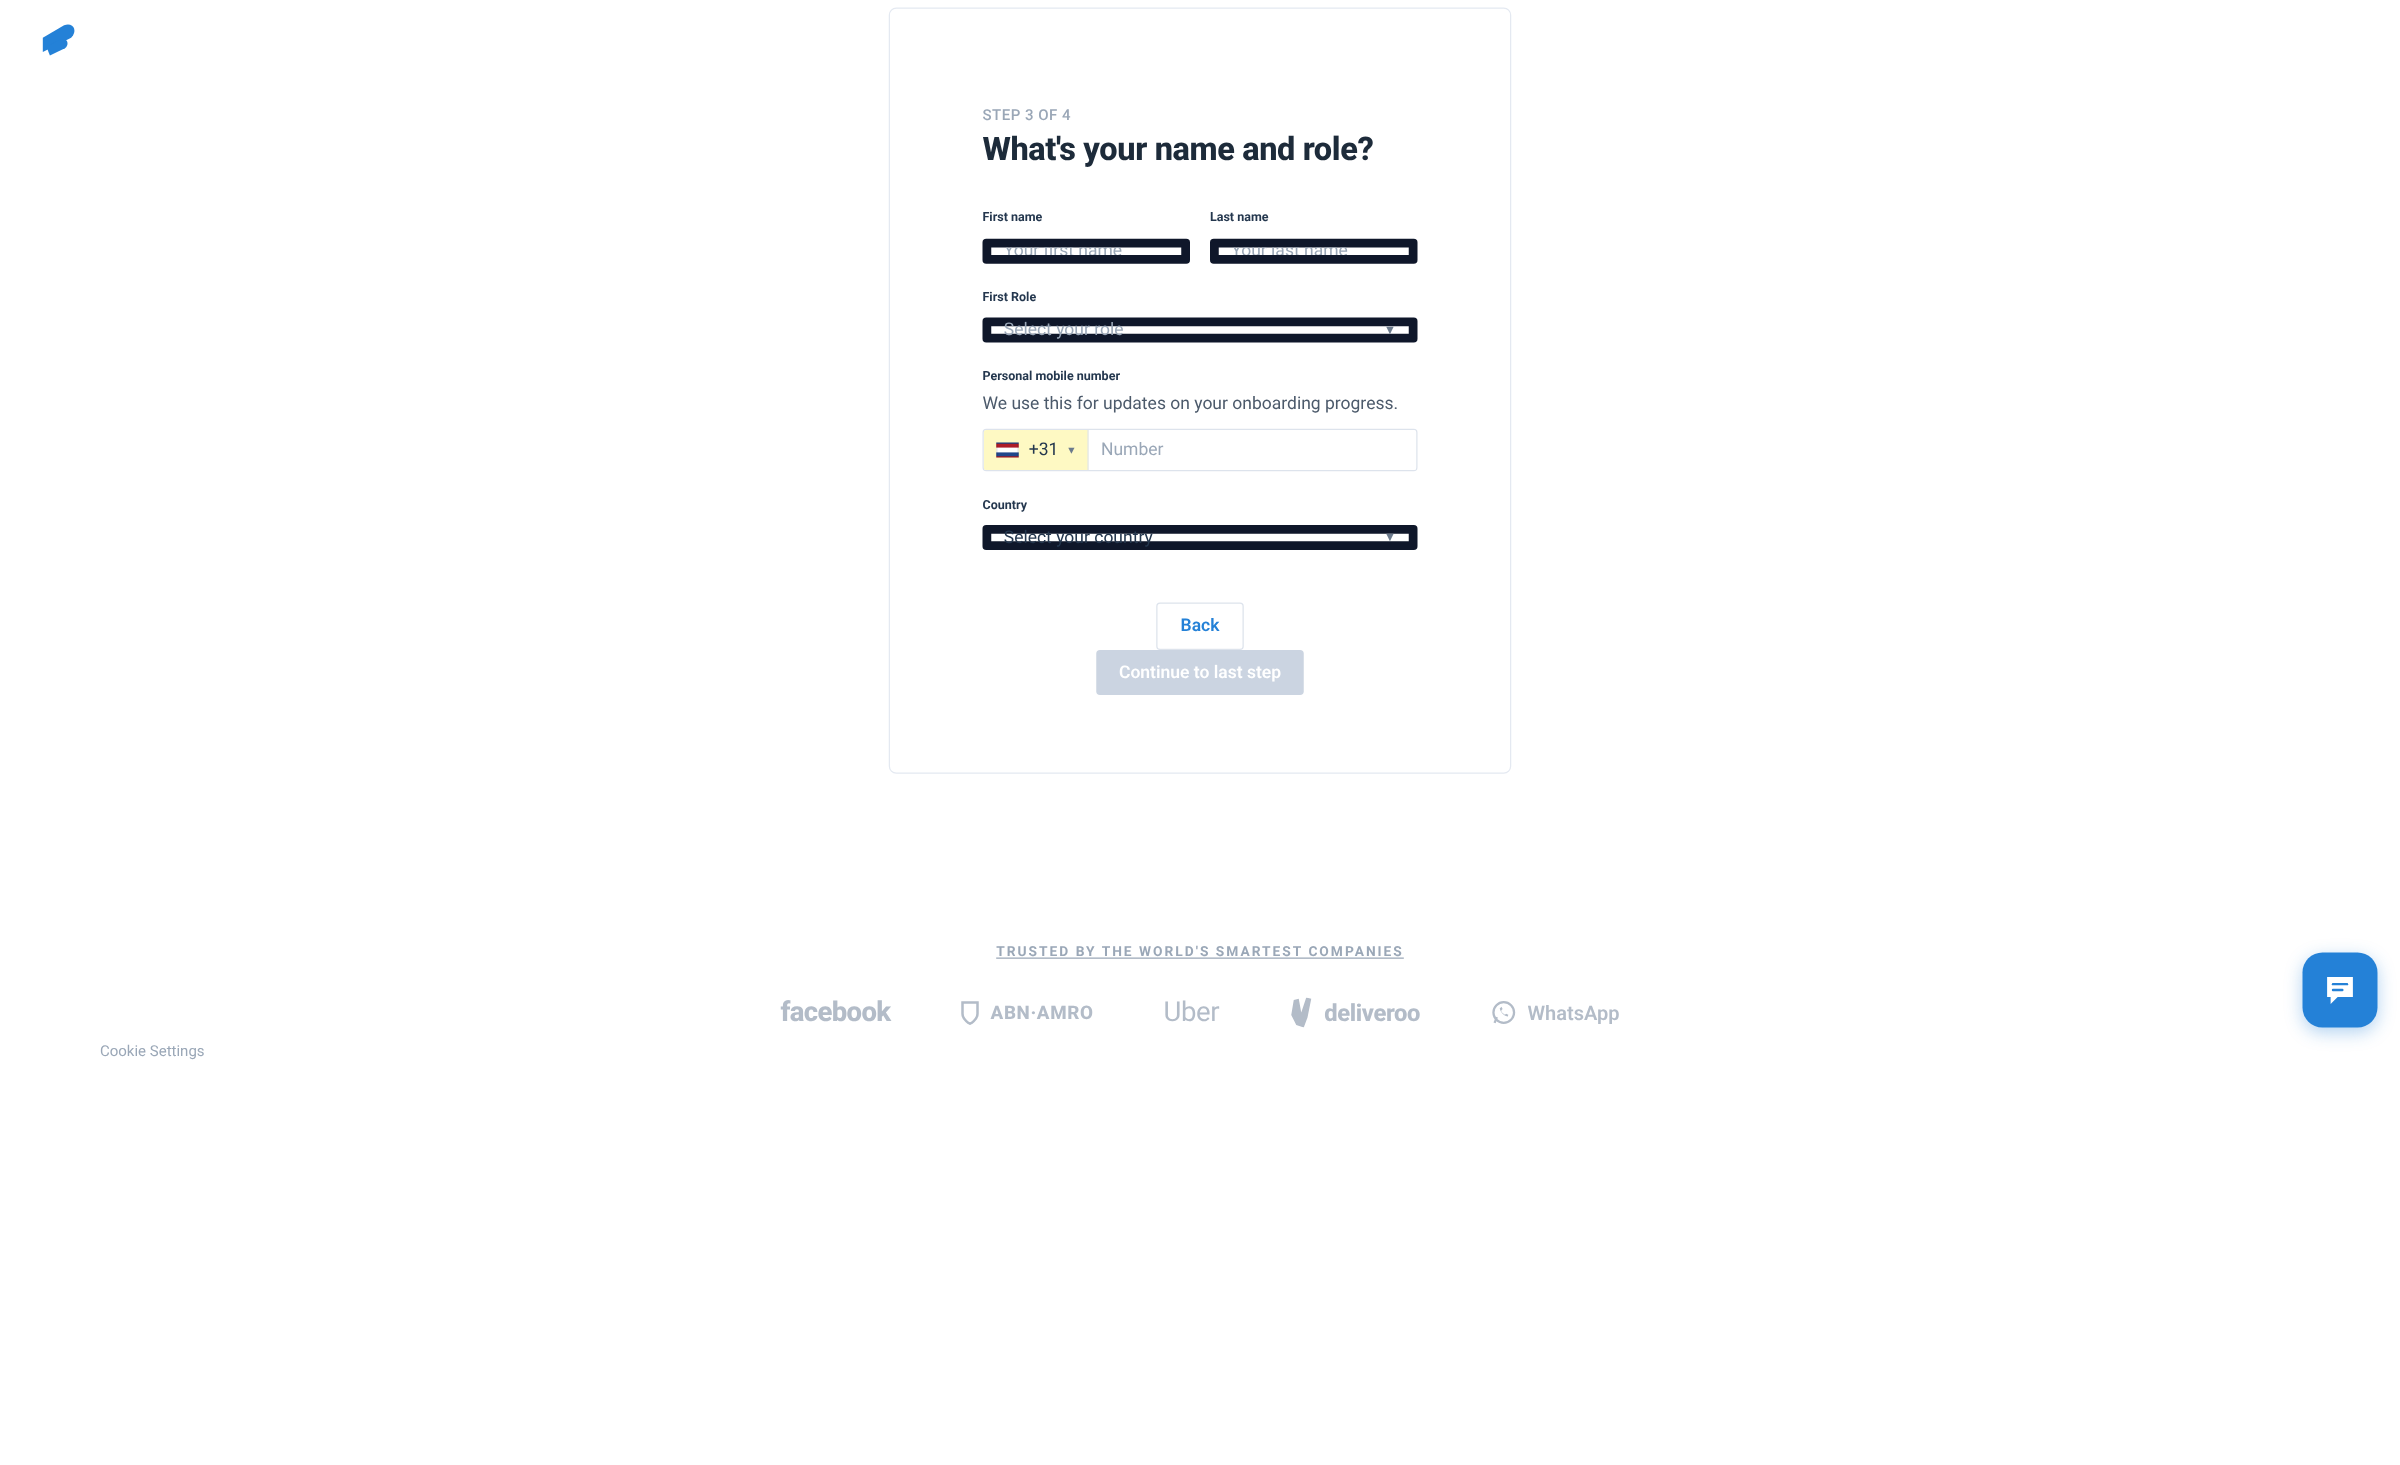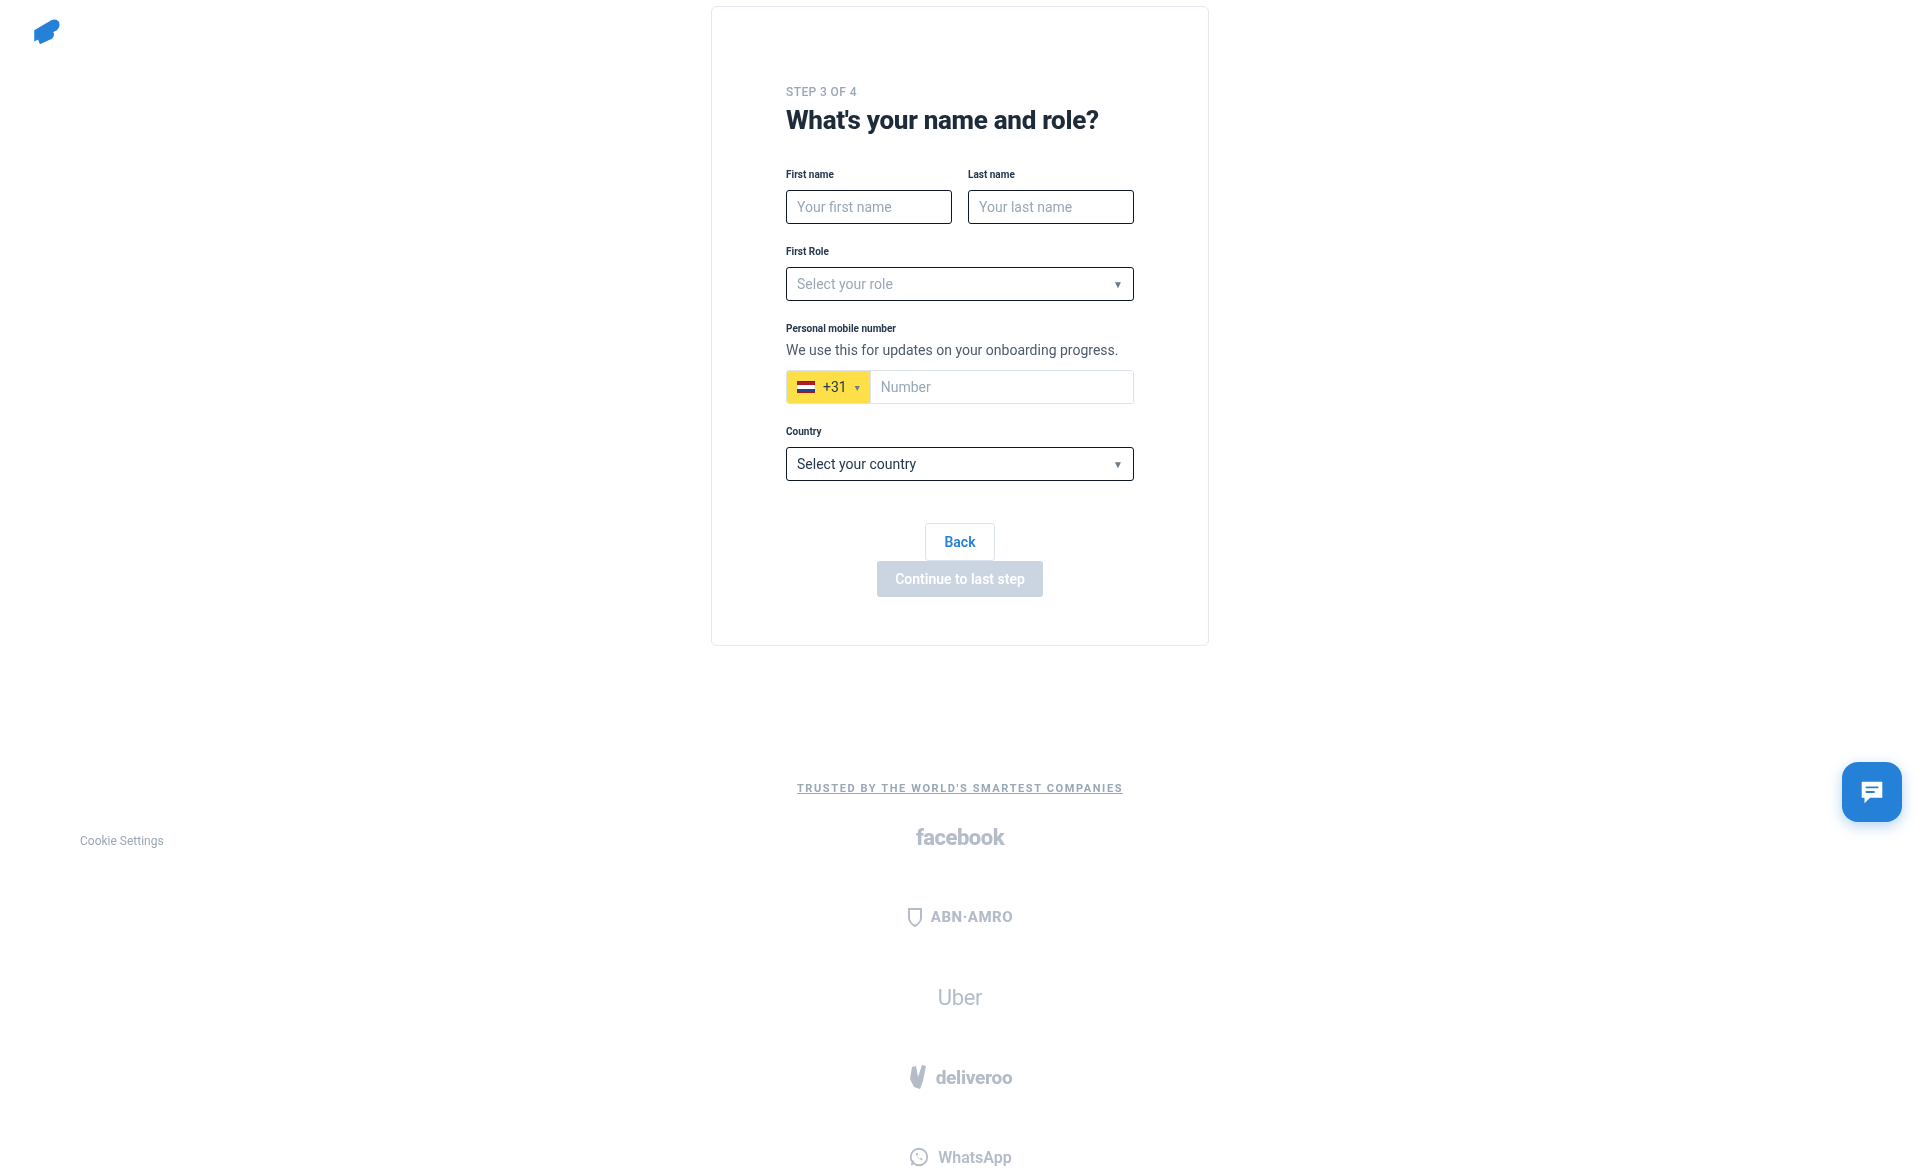--- a/index.html
+++ b/index.html
@@ -68,22 +68,22 @@
 
   .field-help {
     font-size: 14px;
     color: #4C5A6B;
     margin-top: -2px;
     margin-bottom: 12px;
   }
 
   .input, .select, .select-btn, .phone-input {
     width: 100%;
-    height: 34px;
-    border: 1px solid #0f172a;
+    height: 20px;
+    border: 7px solid #0f172a;
     border-radius: 3px;
     padding: 0 10px;
     font-size: 14px;
     color: #24374E;
     background:#fff;
     outline:none;
     font-family: inherit;
   }
   .input::placeholder, .phone-input::placeholder { color: #9AA7B7; }
 
@@ -97,21 +97,21 @@
 
   .phone-wrap {
     display:flex;
     border: 1px solid #DDE3EC;
     border-radius: 3px;
     overflow:hidden;
     height:34px;
   }
   .phone-cc-btn {
     width:92px;
-    background:#fde047;
+    background:#fef9c3;
     border:none;
     border-right:1px solid #DDE3EC;
     display:flex; align-items:center; gap:8px;
     padding:0 10px;
     font-size:14px; color:#24374E; cursor:pointer;
     font-family: inherit;
   }
   .phone-cc-btn .flag {
     width:18px; height:12px; position:relative; display:inline-block;
     border:1px solid rgba(0,0,0,0.1);
@@ -164,21 +164,20 @@
     font-size:11px;
     letter-spacing:1.6px;
     color:#9AA7B7;
     font-weight:700;
     margin-bottom:30px;
     text-decoration:underline;
   }
   .logos {
     display:flex; gap:56px; justify-content:center; align-items:center;
     color:#B3BCC8;
-    flex-direction:column;
   }
   .logo-item { display:flex; align-items:center; gap:8px; height:24px; }
   .facebook-word { font-weight:800; font-size:22px; letter-spacing:-0.5px; }
   .abn-word { font-weight:800; font-size:15px; letter-spacing:0.5px; }
   .abn-shield svg { width:16px; height:20px; display:block; }
   .uber-word { font-weight:400; font-size:22px; letter-spacing:-0.3px; }
   .deliveroo-word { font-weight:800; font-size:19px; letter-spacing:-0.3px; }
   .deliveroo-icon svg { width:20px; height:24px; display:block; }
   .whatsapp-word { font-weight:600; font-size:16px; }
   .whatsapp-icon svg { width:22px; height:22px; display:block; }

